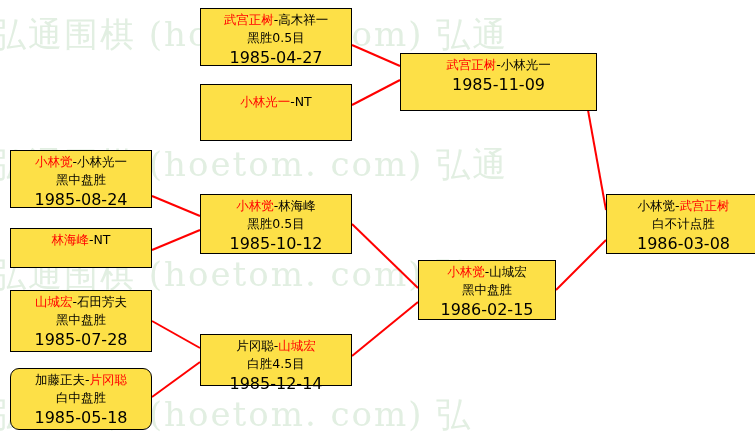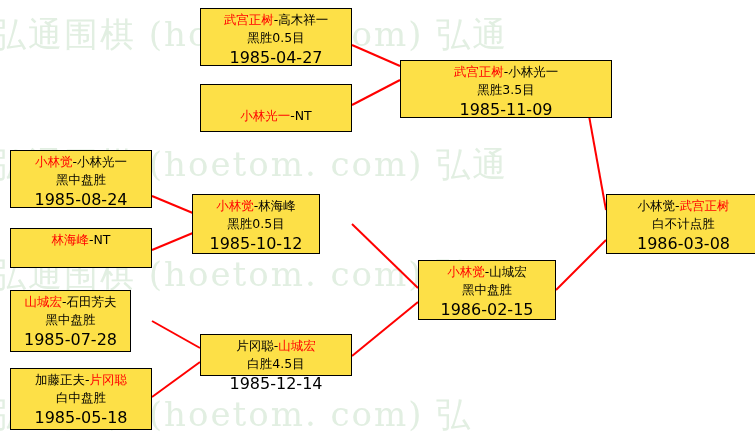--- a/index.html
+++ b/index.html
@@ -99,59 +99,58 @@
 
     <polyline points="556,290 606,240" fill="none" stroke="#ff0000" stroke-width="2"></polyline>
   </svg>
 
   <div class="node" style="left:200px; top:8px; width:152px; height:58px;">
     <span class="ln"><span class="red">武宫正树</span><span class="blk">-</span><span class="blk">高木祥一</span></span>
     <span class="ln">黑胜0.5目</span>
     <span class="ln date">1985-04-27</span>
   </div>
 
-  <div class="node" style="left:200px; top:84px; width:152px; height:48px; padding-top:22px;">
+  <div class="node" style="left:200px; top:84px; width:152px; height:57px; padding-top:8px;">
     <span class="ln"><span class="red">小林光一</span><span class="blk">-</span><span class="blk">NT</span></span>
   </div>
 
   <div class="node" style="left:10px; top:150px; width:142px; height:58px;">
     <span class="ln"><span class="red">小林觉</span><span class="blk">-</span><span class="blk">小林光一</span></span>
     <span class="ln">黑中盘胜</span>
     <span class="ln date">1985-08-24</span>
   </div>
 
   <div class="node" style="left:10px; top:228px; width:142px; height:40px; ">
     <span class="ln"><span class="red">林海峰</span><span class="blk">-</span><span class="blk">NT</span></span>
   </div>
 
-  <div class="node" style="left:10px; top:290px; width:121px; height:62px;">
+  <div class="node" style="left:10px; top:290px; width:142px; height:62px;">
     <span class="ln"><span class="red">山城宏</span><span class="blk">-</span><span class="blk">石田芳夫</span></span>
     <span class="ln">黑中盘胜</span>
     <span class="ln date">1985-07-28</span>
   </div>
 
-  <div class="node" style="left:10px; top:368px; width:142px; height:62px;">
+  <div class="node" style="left:10px; top:368px; width:142px; height:62px;border-radius:9px;">
     <span class="ln"><span class="blk">加藤正夫</span><span class="blk">-</span><span class="red">片冈聪</span></span>
     <span class="ln">白中盘胜</span>
     <span class="ln date">1985-05-18</span>
   </div>
 
-  <div class="node" style="left:400px; top:60px; width:212px; height:58px;">
+  <div class="node" style="left:400px; top:53px; width:197px; height:58px;">
     <span class="ln"><span class="red">武宫正树</span><span class="blk">-</span><span class="blk">小林光一</span></span>
-    <span class="ln">黑胜3.5目</span>
     <span class="ln date">1985-11-09</span>
   </div>
 
-  <div class="node" style="left:192px; top:194px; width:128px; height:60px;">
+  <div class="node" style="left:200px; top:194px; width:152px; height:60px;">
     <span class="ln"><span class="red">小林觉</span><span class="blk">-</span><span class="blk">林海峰</span></span>
     <span class="ln">黑胜0.5目</span>
     <span class="ln date">1985-10-12</span>
   </div>
 
-  <div class="node" style="left:200px; top:334px; width:152px; height:42px;">
+  <div class="node" style="left:200px; top:334px; width:152px; height:52px;">
     <span class="ln"><span class="blk">片冈聪</span><span class="blk">-</span><span class="red">山城宏</span></span>
     <span class="ln">白胜4.5目</span>
     <span class="ln date">1985-12-14</span>
   </div>
 
   <div class="node" style="left:418px; top:260px; width:138px; height:60px;text-align:center;">
     <span class="ln"><span class="red">小林觉</span><span class="blk">-</span><span class="blk">山城宏</span></span>
     <span class="ln">黑中盘胜</span>
     <span class="ln date">1986-02-15</span>
   </div>

